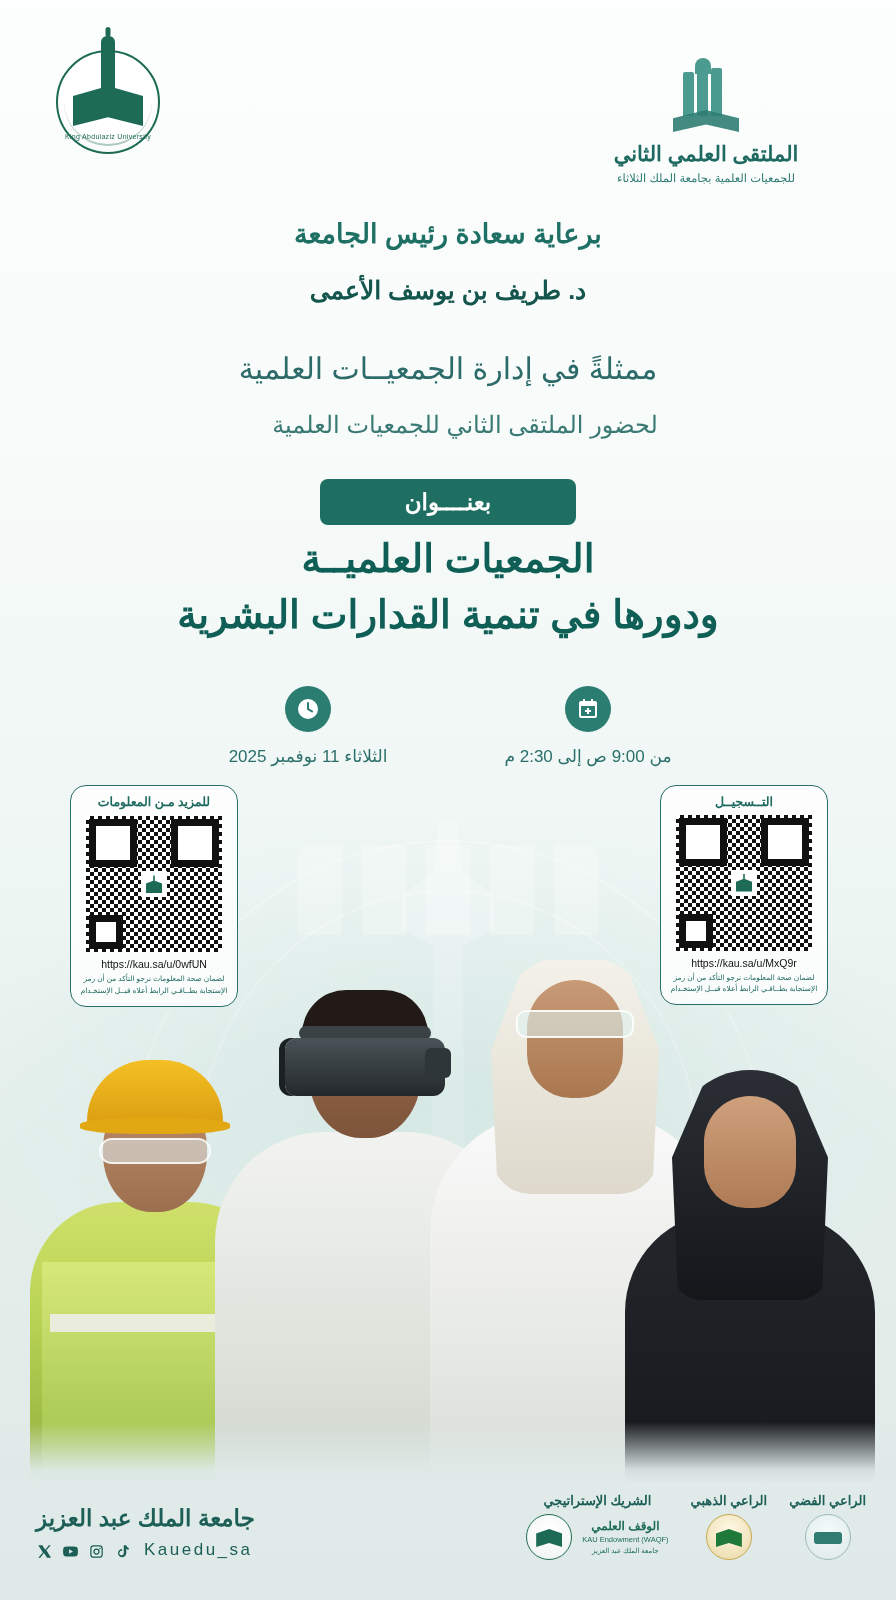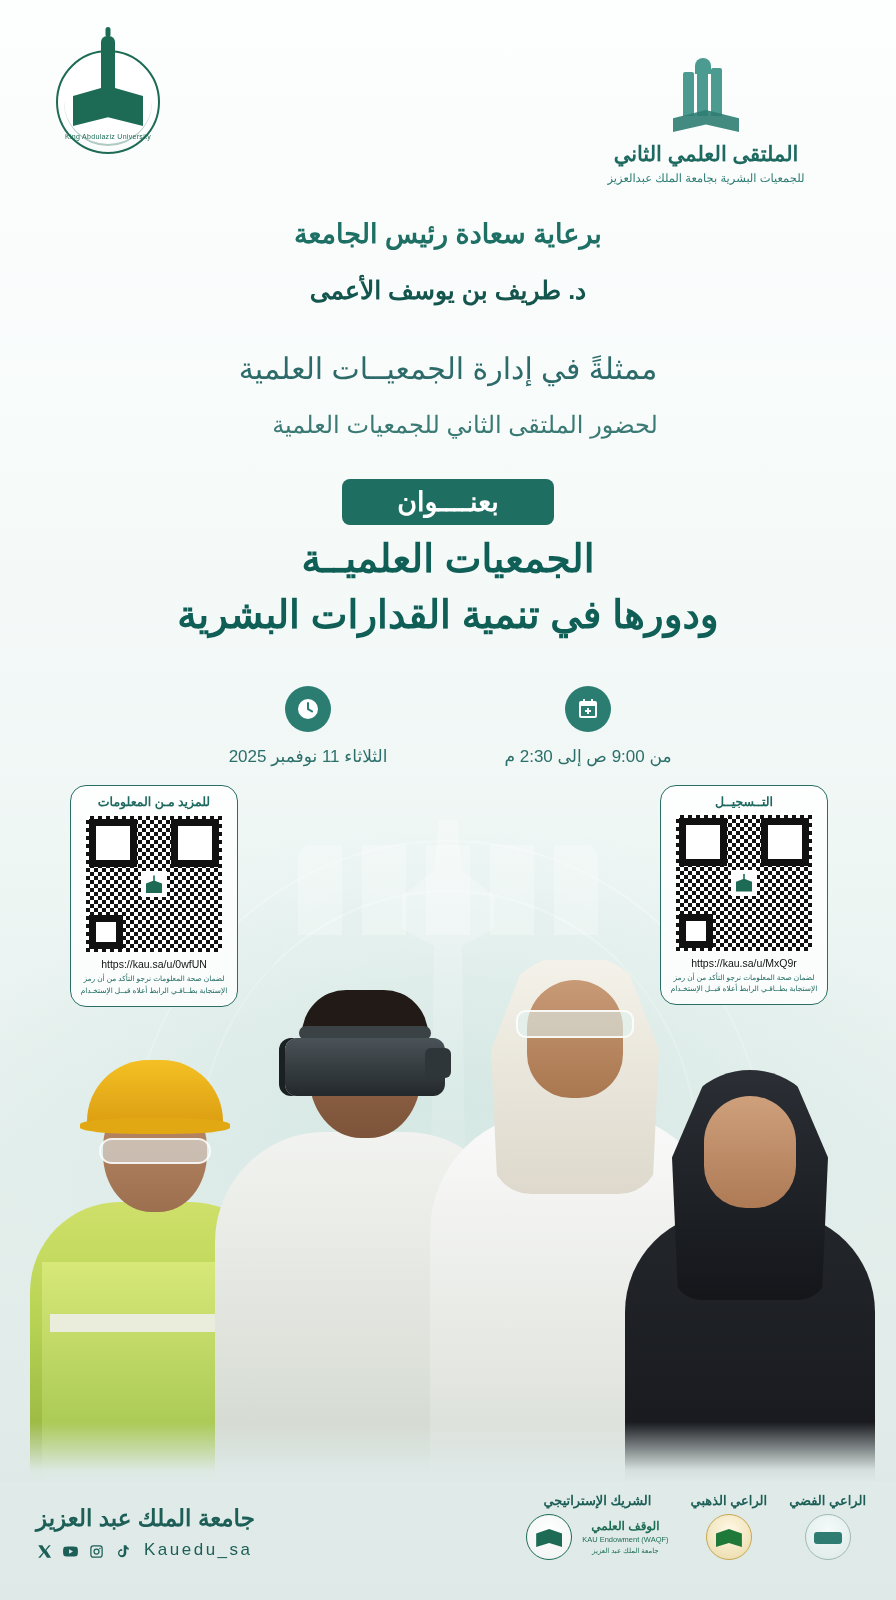--- a/index.html
+++ b/index.html
@@ -148,24 +148,24 @@
     color: #2d6b6a; font-size: 30px; line-height: 1.45;
     margin-top: 42px; font-weight: 500;
   }
   .invite .l2 { display: block; }
   .invite-sub {
     color: #3b7a74; font-size: 24px; margin-top: 16px; line-height: 1.5; padding-left: 34px;
   }
 
   .title-chip {
     margin: 36px auto 0 auto;
-    width: 212px; height: 46px;
+    width: 256px; height: 46px;
     background: #1f6e62;
     border-radius: 8px;
-    color: #fff; font-size: 27px; font-weight: bold;
+    color: #fff; font-size: 23px; font-weight: bold;
     line-height: 46px;
     letter-spacing: 3px;
   }
   .main-title {
     color: #0f5f57; font-weight: bold; font-size: 39px;
     line-height: 1.45; margin-top: 6px;
   }
   .main-title span { display: block; }
 
   
@@ -401,21 +401,21 @@
 
     <div class="forum-logo">
       <div class="forum-mark">
         <div class="dome"></div>
         <div class="pillar p1"></div>
         <div class="pillar p2"></div>
         <div class="pillar p3"></div>
         <div class="book"></div>
       </div>
       <div class="forum-title">الملتقى العلمي الثاني</div>
-      <div class="forum-sub">للجمعيات البشرية بجامعة الملك عبدالعزيز</div>
+      <div class="forum-sub">للجمعيات العلمية بجامعة الملك الثلاثاء</div>
     </div>
 
     <div class="kau-logo">
       <div class="kau-seal">
         <div class="minaret"></div>
         <div class="book2"></div>
         <div class="arc-text"></div>
         <div class="seal-label">King Abdulaziz University</div>
       </div>
     </div>

